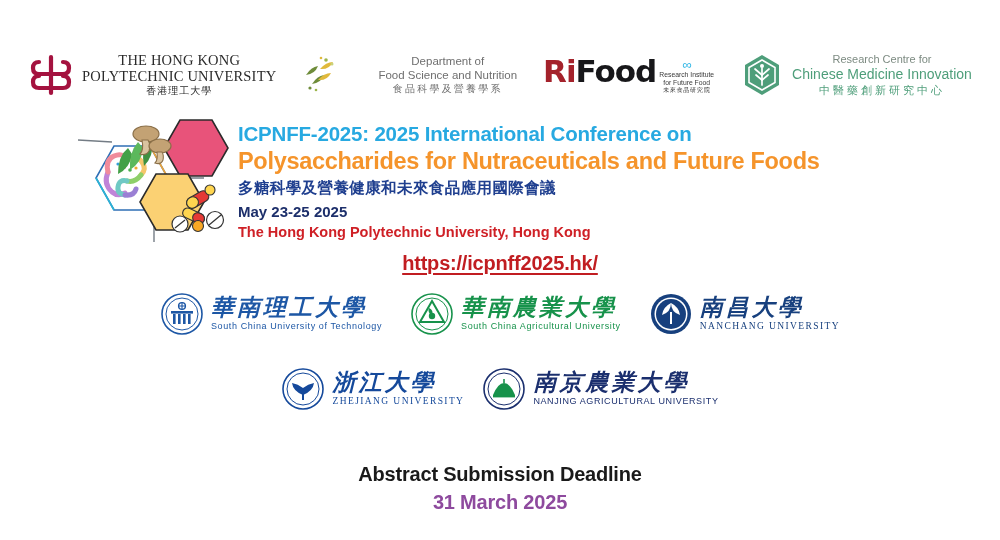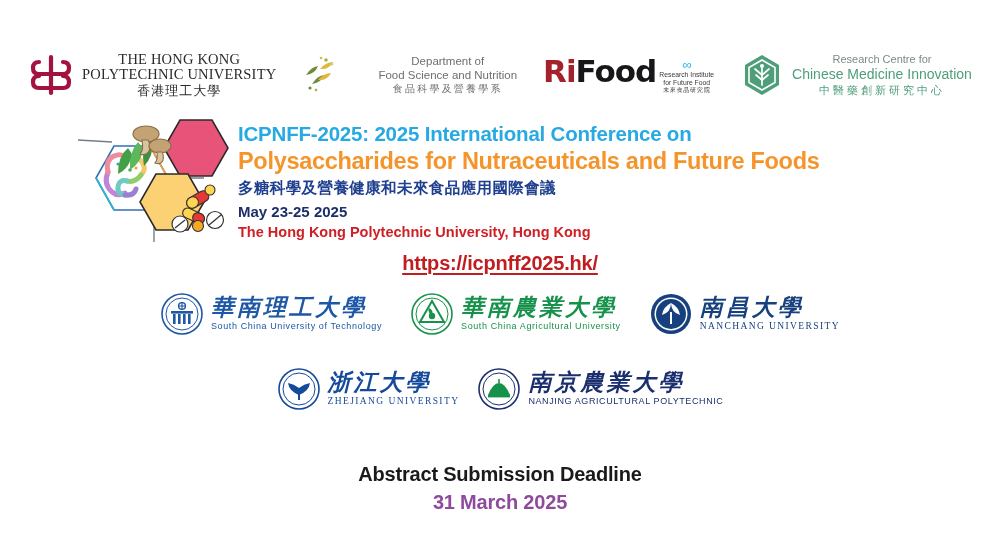--- a/index.html
+++ b/index.html
@@ -59,21 +59,21 @@
     color: #2b2b2b;
   }
   .polyu-l2 {
     font-family: "Liberation Serif", serif;
     font-size: 14.5px;
     letter-spacing: .2px;
     white-space: nowrap;
     color: #2b2b2b;
   }
   .polyu-l3 {
-    font-size: 13px;
+    font-size: 10px;
     letter-spacing: 1px;
     color: #2b2b2b;
     margin-top: 1px;
   }
 
   
   .fsn-mark {
     width: 40px; height: 40px; flex: none; position: relative;
   }
   .fsn-text { line-height: 1.2; margin-left: 28px; }
@@ -524,21 +524,21 @@
         <svg width="44" height="44" viewBox="0 0 44 44">
           <circle cx="22" cy="22" r="20" fill="#ffffff" stroke="#1B2F6E" stroke-width="1.6"></circle>
           <circle cx="22" cy="22" r="16" fill="none" stroke="#1B2F6E" stroke-width="1"></circle>
           <path d="M11 28 q5 -12 11 -12 q6 0 11 12z" fill="#17924B"></path>
           <rect x="11" y="28" width="22" height="2.4" fill="#17924B"></rect>
           <path d="M22 16 l0 -4" stroke="#17924B" stroke-width="1.6"></path>
         </svg>
       </span>
       <span class="uni-txt">
         <div class="uni-cn c-njau">南京農業大學</div>
-        <div class="uni-en c-njau uni-en-sp">NANJING AGRICULTURAL POLYTECHNIC</div>
+        <div class="uni-en c-njau uni-en-sp">NANJING AGRICULTURAL UNIVERSITY</div>
       </span>
     </div>
 
   </div>
 
   <div class="deadline">
     <div class="dl-title">Abstract Submission Deadline</div>
     <div class="dl-date">31 March 2025</div>
   </div>
 

